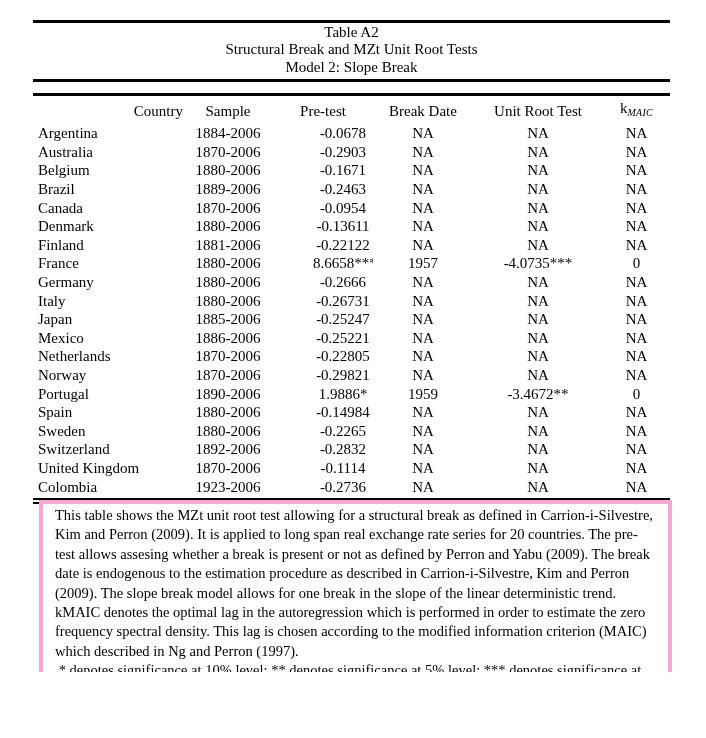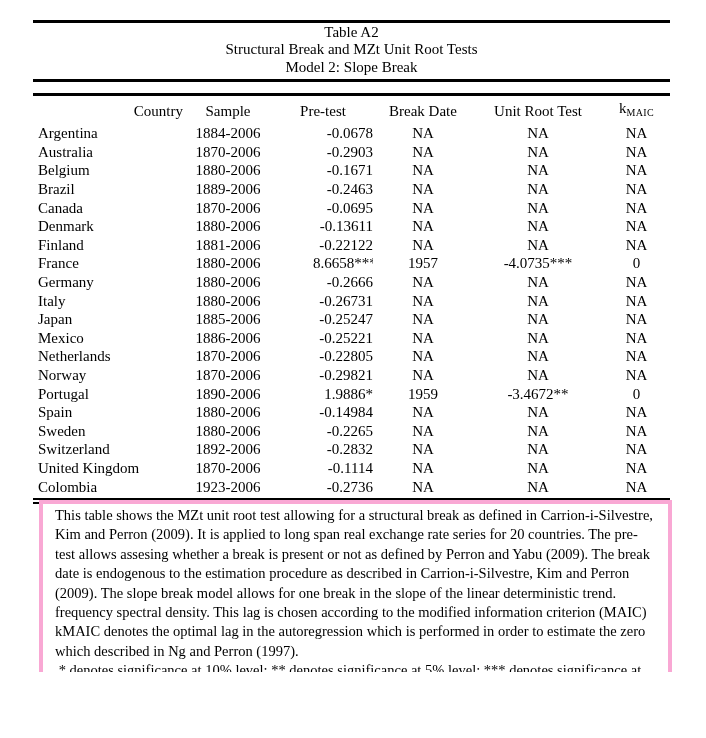--- a/index.html
+++ b/index.html
@@ -62,27 +62,28 @@
     height: 18.6px;
     text-align: center;
     white-space: nowrap;
     overflow: hidden;
   }
   table.data-table td.c0 {
     text-align: left;
     padding-left: 5px;
   }
   table.data-table td.c2 {
-    text-align: right;
+    text-align: center;
     padding-left: 40px;
   }
   sub.kmaic-sub {
     font-size: 10px;
     vertical-align: -3px;
     letter-spacing: 0.3px;
+    font-style: italic;
   }
   .double-rule {
     margin-top: 2px;
     width: 100%;
     height: 2px;
     border-top: 2px solid #000000;
     border-bottom: 2px solid #000000;
     background: #ffffff;
   }
   .notes-box {
@@ -167,21 +168,21 @@
             <td class="c0">Brazil</td>
             <td class="c1">1889-2006</td>
             <td class="c2">-0.2463</td>
             <td class="c3">NA</td>
             <td class="c4">NA</td>
             <td class="c5">NA</td>
           </tr>
           <tr>
             <td class="c0">Canada</td>
             <td class="c1">1870-2006</td>
-            <td class="c2">-0.0695</td>
+            <td class="c2">-0.0954</td>
             <td class="c3">NA</td>
             <td class="c4">NA</td>
             <td class="c5">NA</td>
           </tr>
           <tr>
             <td class="c0">Denmark</td>
             <td class="c1">1880-2006</td>
             <td class="c2">-0.13611</td>
             <td class="c3">NA</td>
             <td class="c4">NA</td>
@@ -306,21 +307,21 @@
 
   </div>
 
   <div class="notes-box">
     <div>
         <div class="note-line">This table shows the MZt unit root test allowing for a structural break as defined in Carrion-i-Silvestre,</div>
         <div class="note-line">Kim and Perron (2009). It is applied to long span real exchange rate series for 20 countries. The pre-</div>
         <div class="note-line">test allows assesing whether a break is present or not as defined by Perron and Yabu (2009). The break</div>
         <div class="note-line">date is endogenous to the estimation procedure as described in Carrion-i-Silvestre, Kim and Perron</div>
         <div class="note-line">(2009). The slope break model allows for one break in the slope of the linear deterministic trend.</div>
+        <div class="note-line">kMAIC denotes the optimal lag in the autoregression which is performed in order to estimate the zero</div>
         <div class="note-line">frequency spectral density. This lag is chosen according to the modified information criterion (MAIC)</div>
-        <div class="note-line">kMAIC denotes the optimal lag in the autoregression which is performed in order to estimate the zero</div>
         <div class="note-line">which described in Ng and Perron (1997).</div>
         <div class="note-line"> * denotes significance at 10% level; ** denotes significance at 5% level; *** denotes significance at</div>
         <div class="note-line">1% level. NA: Not available.</div>
       </div>
   </div>
 
 </div>
 
 </body></html>

